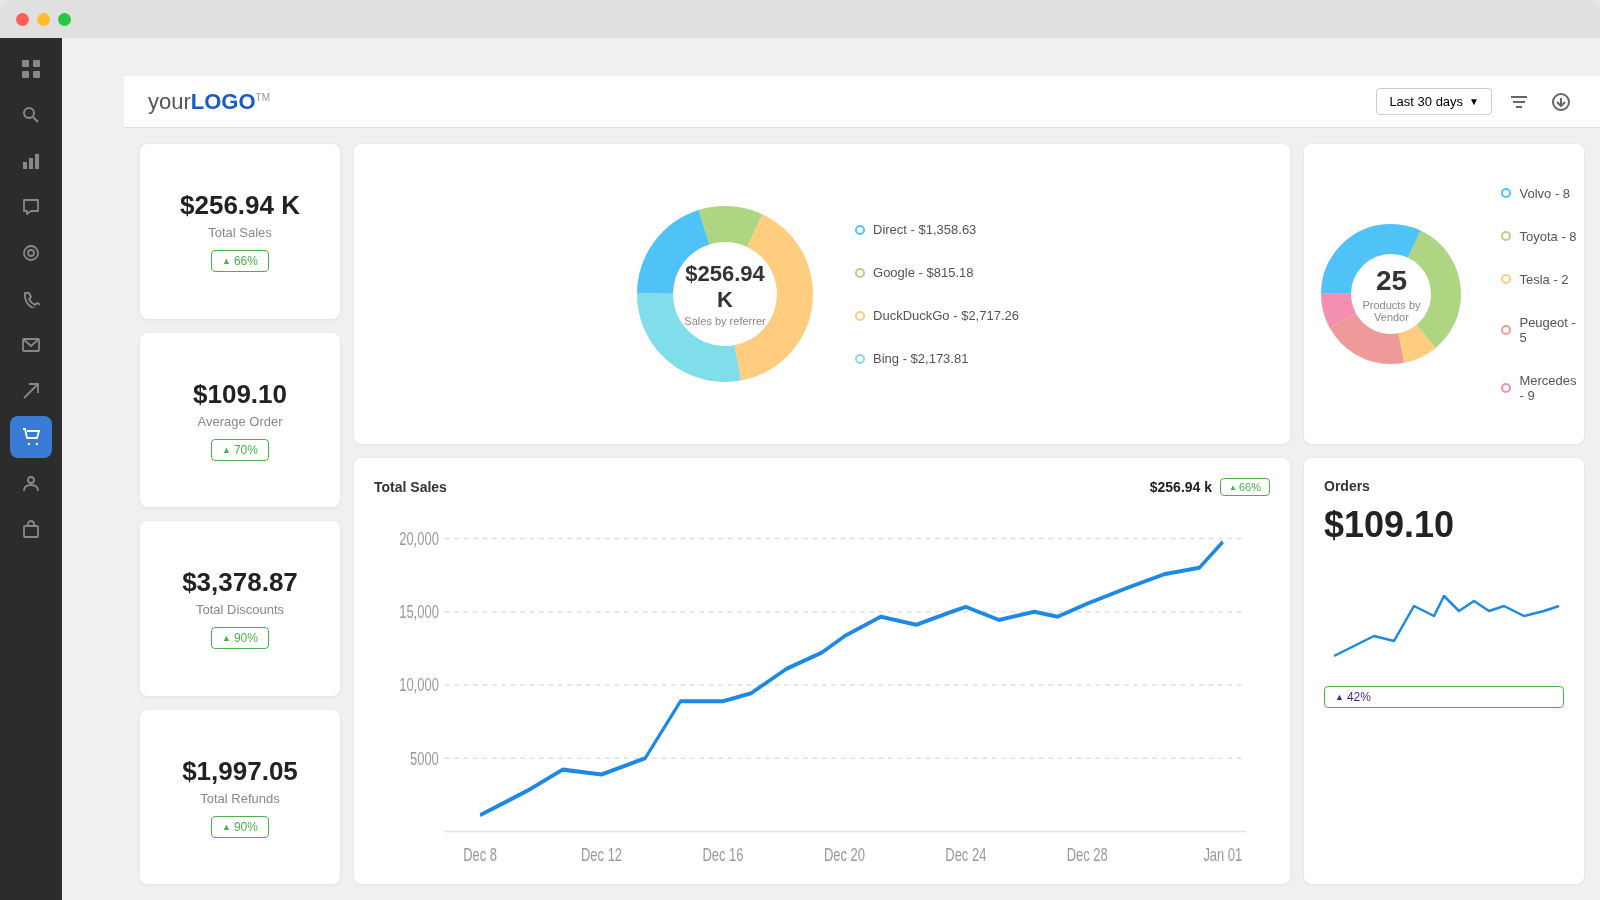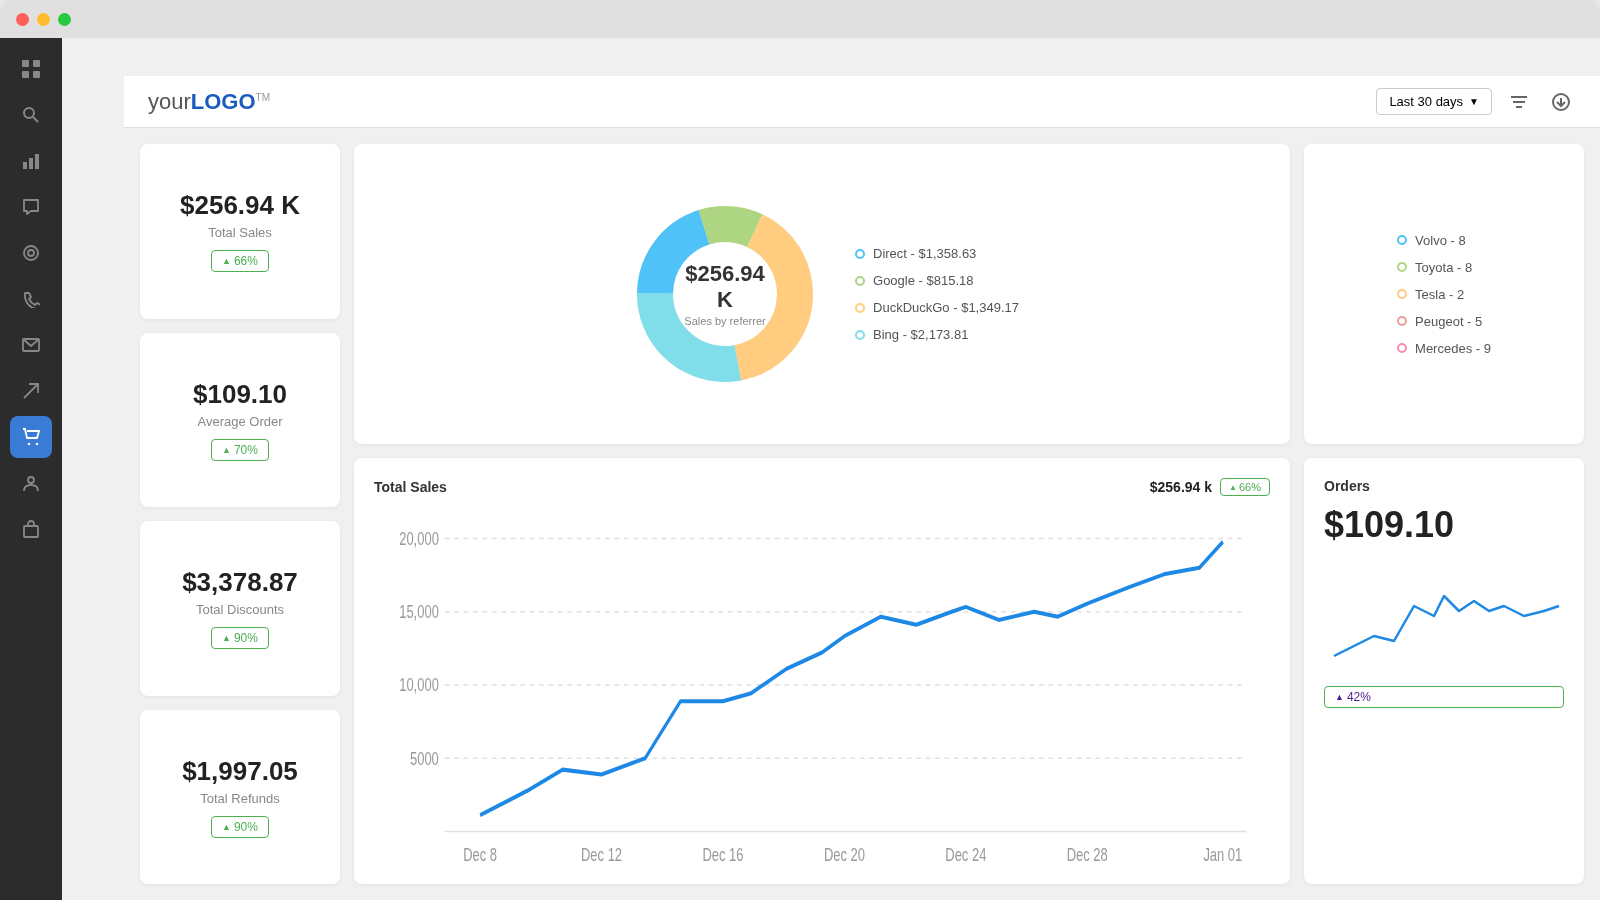--- a/index.html
+++ b/index.html
@@ -43,21 +43,21 @@
     .donut-panel.referrer { grid-column: 2; grid-row: 1; }
     .donut-panel.vendor { grid-column: 3; grid-row: 1; }
 
     
     .donut-container { position: relative; width: 200px; height: 200px; flex-shrink: 0; }
     .donut-label { position: absolute; top: 50%; left: 50%; transform: translate(-50%, -50%); text-align: center; }
     .donut-label-value { font-size: 22px; font-weight: 700; color: #333; }
     .donut-label-sub { font-size: 11px; color: #888; margin-top: 2px; }
 
     
-    .legend { display: flex; flex-direction: column; gap: 12px; }
+    .legend { display: flex; flex-direction: column; gap: 28px; }
     .legend-item { display: flex; align-items: center; gap: 8px; font-size: 13px; color: #555; }
     .legend-dot { width: 10px; height: 10px; border-radius: 50%; border: 2px solid; flex-shrink: 0; }
 
     
     .line-panel { background: white; border-radius: 8px; padding: 20px; box-shadow: 0 1px 4px rgba(0,0,0,0.06); grid-column: 2; grid-row: 2; display: flex; flex-direction: column; }
     .line-panel-header { display: flex; justify-content: space-between; align-items: center; margin-bottom: 10px; }
     .line-panel-title { font-size: 14px; font-weight: 600; color: #333; }
     .line-panel-badge { border: 1px solid #4caf50; border-radius: 4px; padding: 2px 8px; font-size: 11px; color: #4caf50; display: flex; align-items: center; gap: 2px; }
     .line-panel-badge::before { content: '▲'; font-size: 8px; }
 
@@ -228,30 +228,49 @@
           <div class="legend-item">
             <div class="legend-dot" style="border-color:#4fc3f7;background:transparent;"></div>
             <span>Direct - $1,358.63</span>
           </div>
           <div class="legend-item">
             <div class="legend-dot" style="border-color:#aed581;background:transparent;"></div>
             <span>Google - $815.18</span>
           </div>
           <div class="legend-item">
             <div class="legend-dot" style="border-color:#ffcc80;background:transparent;"></div>
-            <span>DuckDuckGo - $1,349.17</span>
+            <span>DuckDuckGo - $2,717.26</span>
           </div>
           <div class="legend-item">
             <div class="legend-dot" style="border-color:#80deea;background:transparent;"></div>
             <span>Bing - $2,173.81</span>
           </div>
         </div>
       </div>
 
       <div class="donut-panel vendor">
+        <div class="donut-container" style="width:160px;height:160px;">
+          <svg width="160" height="160" viewBox="0 0 160 160">
+            <circle cx="80" cy="80" r="55" fill="none" stroke="#f0f0f0" stroke-width="30"></circle>
+
+            <circle cx="80" cy="80" r="55" fill="none" stroke="#4fc3f7" stroke-width="30" stroke-dasharray="110.5 234.9" stroke-dashoffset="86.4" transform="rotate(-90 80 80)"></circle>
+
+            <circle cx="80" cy="80" r="55" fill="none" stroke="#aed581" stroke-width="30" stroke-dasharray="110.5 234.9" stroke-dashoffset="-24.1" transform="rotate(-90 80 80)"></circle>
+
+            <circle cx="80" cy="80" r="55" fill="none" stroke="#ffcc80" stroke-width="30" stroke-dasharray="27.6 317.8" stroke-dashoffset="-134.6" transform="rotate(-90 80 80)"></circle>
+
+            <circle cx="80" cy="80" r="55" fill="none" stroke="#ef9a9a" stroke-width="30" stroke-dasharray="69.1 276.3" stroke-dashoffset="-162.2" transform="rotate(-90 80 80)"></circle>
+
+            <circle cx="80" cy="80" r="55" fill="none" stroke="#f48fb1" stroke-width="30" stroke-dasharray="27.6 317.8" stroke-dashoffset="-231.3" transform="rotate(-90 80 80)"></circle>
+          </svg>
+          <div class="donut-label">
+            <div class="donut-label-value" style="font-size:28px;">25</div>
+            <div class="donut-label-sub">Products by Vendor</div>
+          </div>
+        </div>
         <div class="legend">
           <div class="legend-item">
             <div class="legend-dot" style="border-color:#4fc3f7;background:transparent;"></div>
             <span>Volvo - 8</span>
           </div>
           <div class="legend-item">
             <div class="legend-dot" style="border-color:#aed581;background:transparent;"></div>
             <span>Toyota - 8</span>
           </div>
           <div class="legend-item">

